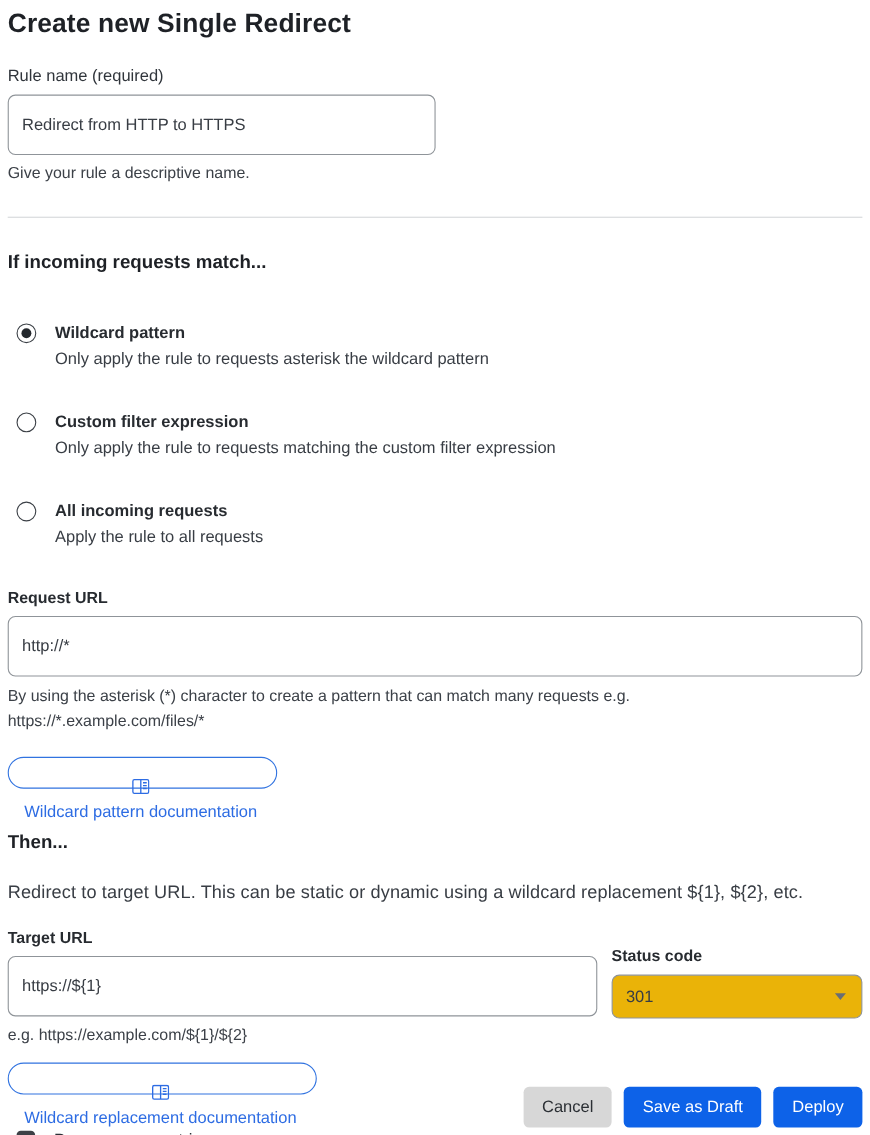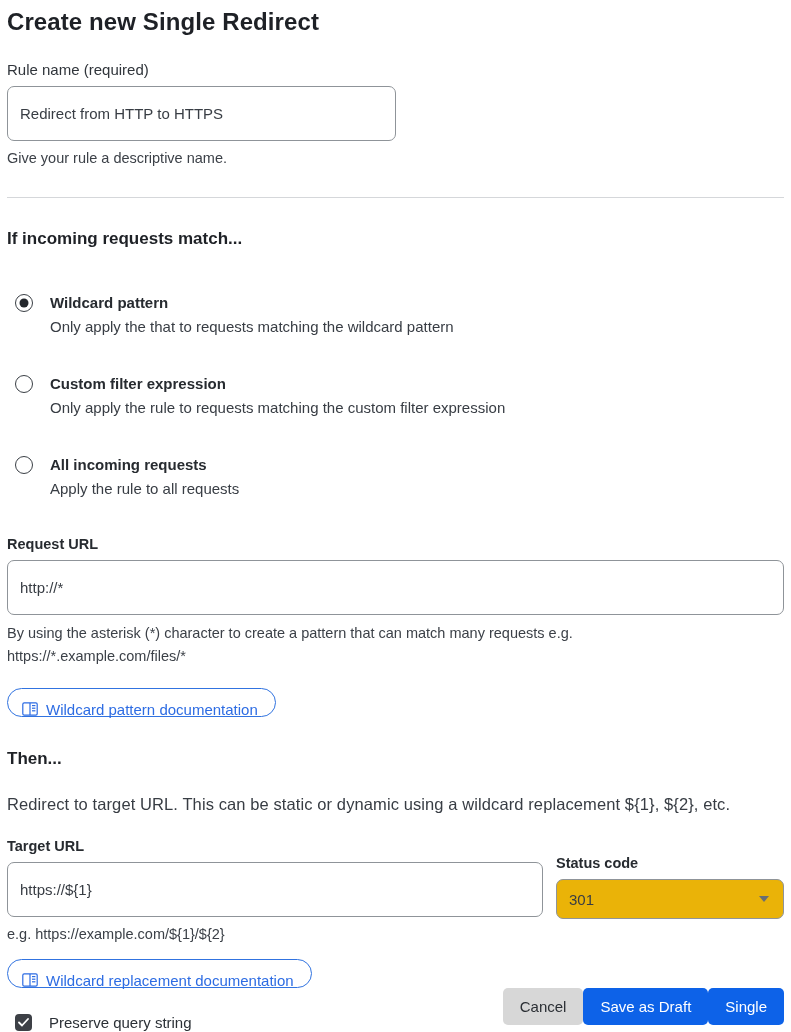--- a/index.html
+++ b/index.html
@@ -82,20 +82,21 @@
     margin-top: 20px;
     border: 1px solid #3173e0;
     border-radius: 999px;
     background: #fff;
     color: #2d6ce3;
     font-family: "Liberation Sans", sans-serif;
     font-size: 15px;
     padding: 19px 17px 6px 14px;
     cursor: pointer;
     height: 29px;
+    flex-direction: column;
   }
   .doc-btn svg { display: block; }
 
   .then-desc { font-size: 16.5px; color: #383d44; margin-top: 26px; letter-spacing: 0.1px; }
 
   .target-row { display: flex; gap: 13px; margin-top: 0; }
   .target-col { flex: 1 1 auto; }
   .status-col { flex: 0 0 228px; }
 
   .select-box {
@@ -124,21 +125,21 @@
     border-radius: 4px;
     margin-left: 8px;
     display: flex; align-items: center; justify-content: center;
   }
   .checkbox svg { display: block; }
   .checkbox-label { font-size: 15px; color: #2b3036; margin-left: 17px; }
 
   .footer {
     position: absolute;
     right: 7px; top: 988px;
-    display: flex; 
+    display: flex; gap: 11px;
   }
   .btn {
     font-family: "Liberation Sans", sans-serif;
     font-size: 15px;
     height: 37px;
     border-radius: 5px;
     border: none;
     padding: 0 17px;
     cursor: pointer;
   }
@@ -159,21 +160,21 @@
   <hr class="divider">
 
   <h2 class="section-heading">If incoming requests match...</h2>
 
   <div class="radio-group">
 
     <div class="radio-item selected">
       <span class="radio-circle"></span>
       <span class="radio-texts">
         <span class="radio-label" style="display:block">Wildcard pattern</span>
-        <span class="radio-desc" style="display:block">Only apply the that to requests matching the wildcard pattern</span>
+        <span class="radio-desc" style="display:block">Only apply the rule to requests asterisk the wildcard pattern</span>
       </span>
     </div>
 
     <div class="radio-item">
       <span class="radio-circle"></span>
       <span class="radio-texts">
         <span class="radio-label" style="display:block">Custom filter expression</span>
         <span class="radio-desc" style="display:block">Only apply the rule to requests matching the custom filter expression</span>
       </span>
     </div>
@@ -246,14 +247,14 @@
       </svg>
     </span>
     <span class="checkbox-label">Preserve query string</span>
   </div>
 
 </div>
 
 <div class="footer">
   <button class="btn btn-secondary">Cancel</button>
   <button class="btn btn-primary">Save as Draft</button>
-  <button class="btn btn-primary">Single</button>
+  <button class="btn btn-primary">Deploy</button>
 </div>
 
 </body></html>

